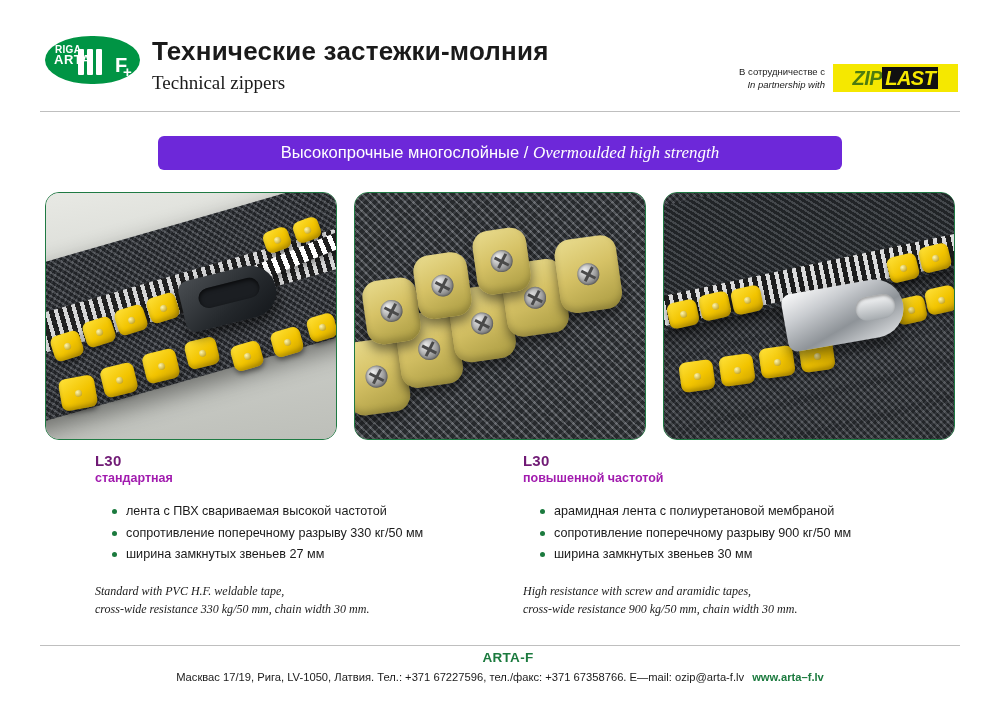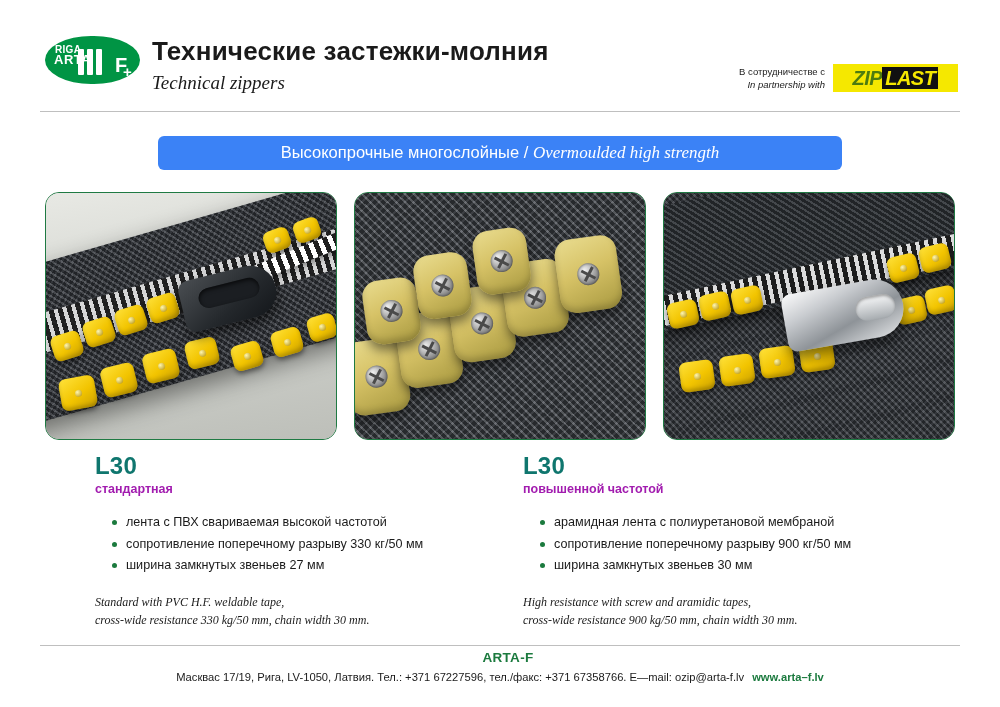--- a/index.html
+++ b/index.html
@@ -95,21 +95,20 @@
     font-size: 26px;
     font-weight: bold;
     color: #1a1a1a;
     letter-spacing: 0.2px;
     white-space: nowrap;
   }
   .title-en {
     position: absolute;
     left: 152px; top: 72px;
     font-size: 19px;
-    font-style: italic;
     color: #1a1a1a;
     font-family: "Liberation Serif", serif;
     white-space: nowrap;
   }
 
   .partner-text {
     position: absolute;
     right: 175px; top: 66px;
     text-align: right;
     line-height: 1.35;
@@ -146,21 +145,21 @@
     color: #f5e800;
     background: #111111;
     padding: 0 3px;
   }
 
   
   .banner {
     position: absolute;
     left: 158px; top: 136px;
     width: 684px; height: 34px;
-    background: #3b82f6;
+    background: #6d28d9;
     border-radius: 6px;
     display: flex;
     align-items: center;
     justify-content: center;
   }
   .banner-text {
     font-size: 16.5px;
     color: #ffffff;
     white-space: nowrap;
   }
@@ -351,23 +350,23 @@
   
   .cols {
     position: absolute;
     left: 95px; top: 452px;
     width: 860px;
   }
   .col { position: absolute; top: 0; width: 420px; }
   .col.left { left: 0; }
   .col.right { left: 428px; }
   .col-code {
-    font-size: 24px;
-    font-weight: bold;
-    color: #0f766e;
+    font-size: 15px;
+    font-weight: bold;
+    color: #701a75;
     margin: 0 0 2px 0;
     letter-spacing: 0.2px;
   }
   .col-sub {
     font-size: 12.5px;
     font-weight: bold;
     color: #a21caf;
     margin: 0 0 14px 0;
   }
   .bullets { list-style: none; margin: 16px; padding: 0; }

